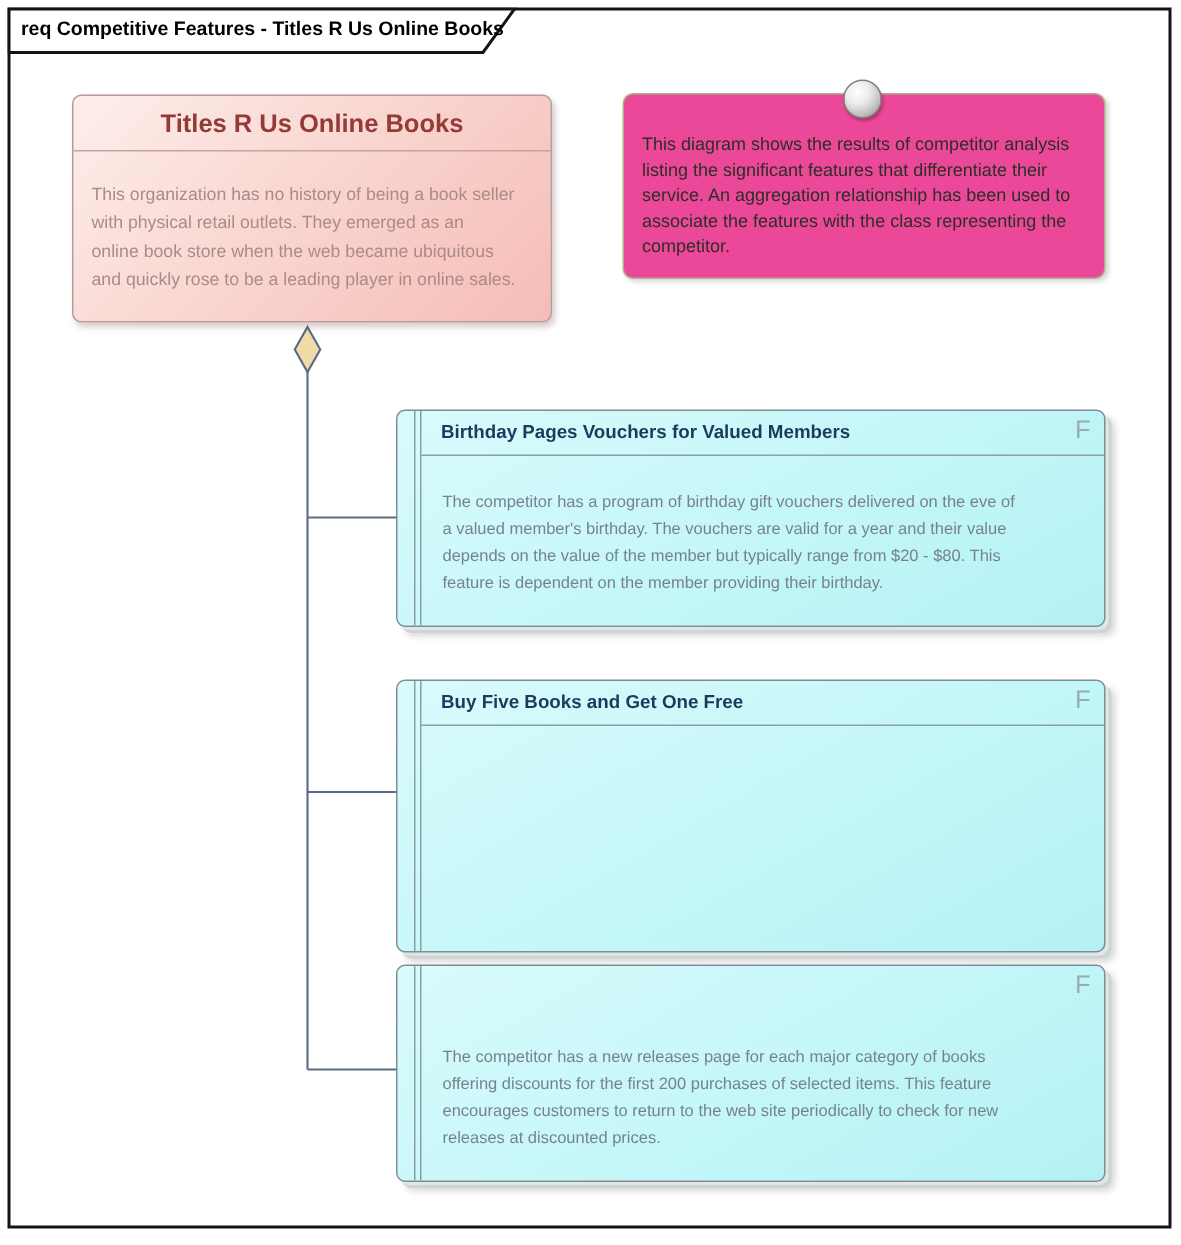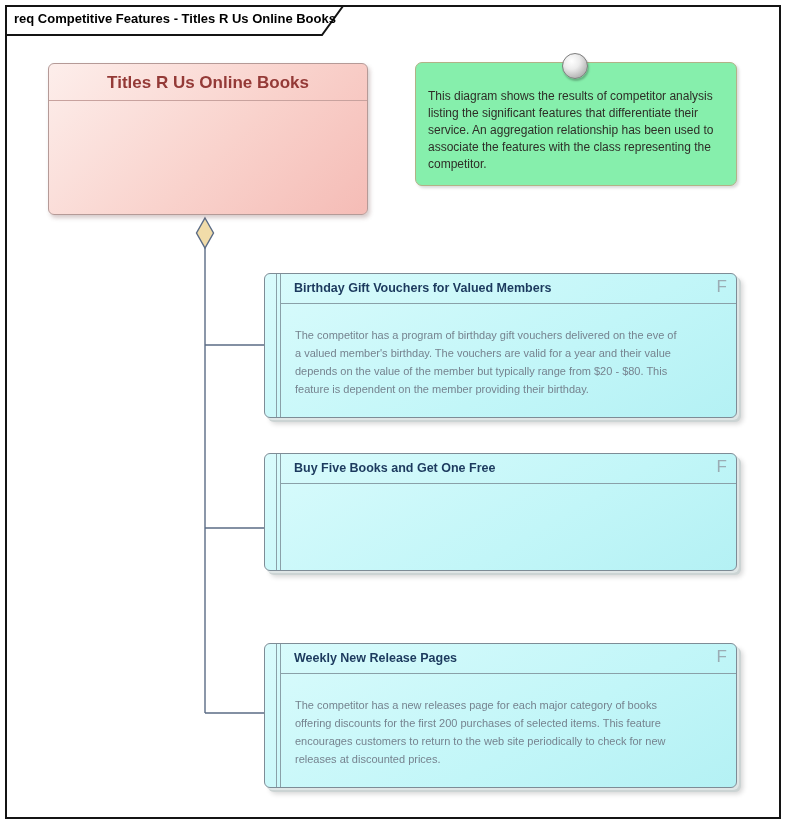--- a/index.html
+++ b/index.html
@@ -21,21 +21,21 @@
                border:1px solid #b59a97; border-radius:6px;
                background:linear-gradient(135deg,#fdeeeb 0%,#f9d2cc 55%,#f5bcb6 100%);
                box-shadow:2px 3px 4px rgba(120,80,80,0.30); }
   .class-title { height:37px; line-height:37px; text-align:center; font-weight:bold;
                  font-size:17px; color:#943a37; border-bottom:1px solid #c8a29e; }
   .class-body { padding:19px 10px 0 12px; font-size:11.8px; line-height:19px;
                 color:#ab8b89; white-space:pre-line; }
 
   
   .note { position:absolute; left:415px; top:62px; width:322px; height:124px;
-          background:#86efac; border:1px solid #b2b287; border-radius:7px;
+          background:#ec4899; border:1px solid #b2b287; border-radius:7px;
           box-shadow:2px 2px 3px rgba(0,0,0,0.15); }
   .note-text { padding:25px 10px 0 12px; font-size:12px; line-height:17px;
                color:#2e2e27; white-space:pre-line; }
   .note-sphere { position:absolute; left:562px; top:53px; width:26px; height:26px;
                  border-radius:50%; border:1px solid #7d7d7d;
                  background:radial-gradient(circle at 36% 30%, #ffffff 0%, #ececec 35%, #bcbcbc 70%, #8f8f8f 100%);
                  box-shadow:1px 2px 2px rgba(0,0,0,0.25); }
 
   
   .req { position:absolute; left:264px; width:473px;
@@ -72,53 +72,56 @@
       <line x1="205" y1="248" x2="205" y2="713"></line>
       <line x1="205" y1="345" x2="265" y2="345"></line>
       <line x1="205" y1="528" x2="265" y2="528"></line>
       <line x1="205" y1="713" x2="265" y2="713"></line>
     </g>
     <polygon points="205,218 213.5,233 205,248 196.5,233" fill="#f1dca9" stroke="#5a6b85" stroke-width="1.4"></polygon>
   </svg>
 
   <div class="class-box">
     <div class="class-title">Titles R Us Online Books</div>
+    <div class="class-body">This organization has no history of being a book seller
+with physical retail outlets. They emerged as an
+online book store when the web became ubiquitous
+and quickly rose to be a leading player in online sales.</div>
   </div>
 
   <div class="note">
     <div class="note-text">This diagram shows the results of competitor analysis
 listing the significant features that differentiate their
 service. An aggregation relationship has been used to
 associate the features with the class representing the
 competitor.</div>
   </div>
   <div class="note-sphere"></div>
 
   <div class="req" style="top:273px;height:145px;">
     <div class="req-strip-line1"></div>
     <div class="req-strip-line2"></div>
-    <div class="req-title">Birthday Gift Vouchers for Valued Members</div>
+    <div class="req-title">Birthday Pages Vouchers for Valued Members</div>
     <div class="req-f">F</div>
     <div class="req-body">The competitor has a program of birthday gift vouchers delivered on the eve of
 a valued member's birthday. The vouchers are valid for a year and their value
 depends on the value of the member but typically range from $20 - $80. This
 feature is dependent on the member providing their birthday.</div>
   </div>
 
-  <div class="req" style="top:453px;height:118px;">
+  <div class="req" style="top:453px;height:182px;">
     <div class="req-strip-line1"></div>
     <div class="req-strip-line2"></div>
     <div class="req-title">Buy Five Books and Get One Free</div>
     <div class="req-f">F</div>
   </div>
 
   <div class="req" style="top:643px;height:145px;">
     <div class="req-strip-line1"></div>
     <div class="req-strip-line2"></div>
-    <div class="req-title">Weekly New Release Pages</div>
     <div class="req-f">F</div>
     <div class="req-body">The competitor has a new releases page for each major category of books
 offering discounts for the first 200 purchases of selected items. This feature
 encourages customers to return to the web site periodically to check for new
 releases at discounted prices.</div>
   </div>
 
 </div>
 
 </body></html>

